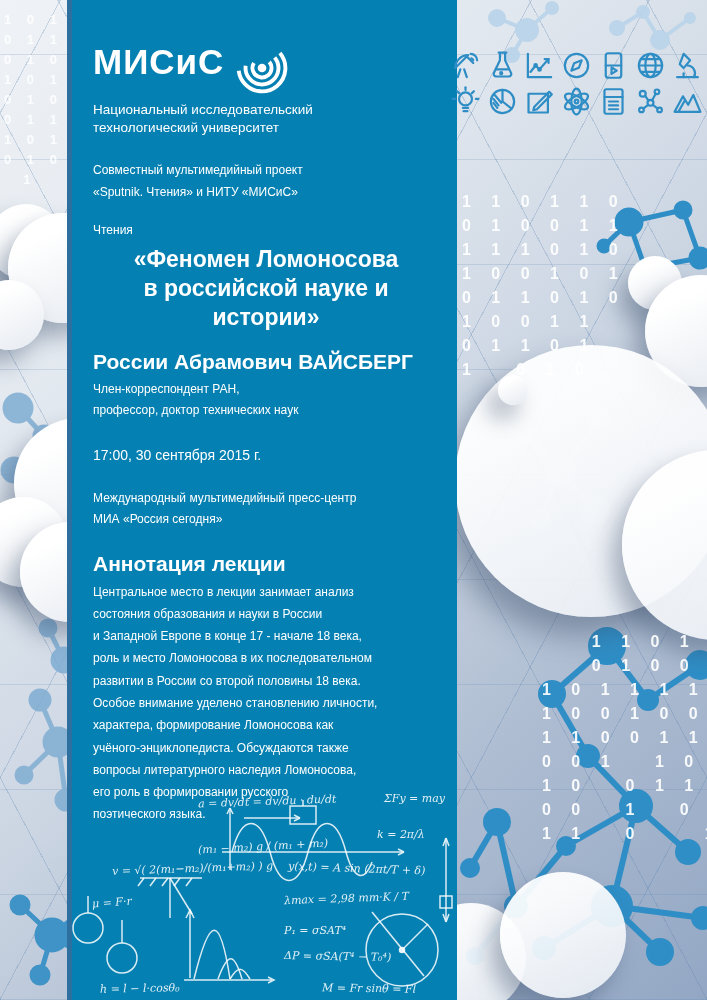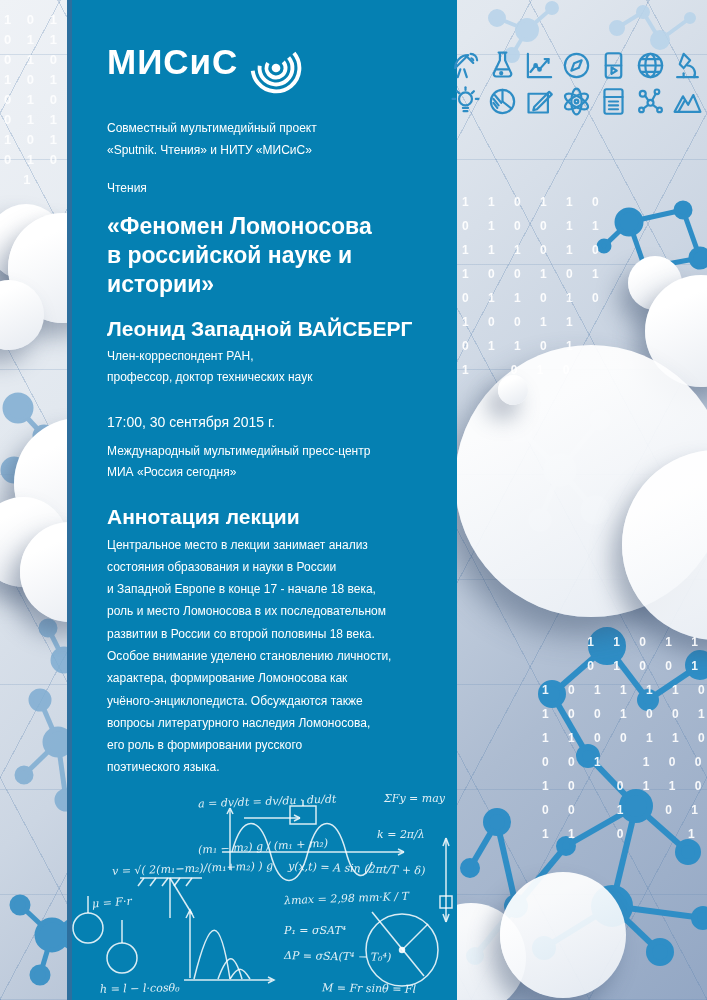--- a/index.html
+++ b/index.html
@@ -16,36 +16,36 @@
       repeating-linear-gradient(0deg,rgba(90,130,175,.20) 0 1px,transparent 1px 105px);
   }
   .deco{position:absolute;inset:0;pointer-events:none;}
   
   .pc{position:absolute;border-radius:50%;
       background:linear-gradient(155deg,#ffffff 25%,#f3f5f8 60%,#e7ebf1 95%);
       box-shadow:-10px 14px 22px rgba(55,75,105,.40);}
   .pc.trans{background:linear-gradient(155deg,rgba(255,255,255,.93) 25%,rgba(238,242,247,.88) 95%);}
   
   .bits{position:absolute;color:rgba(255,255,255,.92);font-weight:bold;
-        white-space:pre;letter-spacing:8px;line-height:24px;font-size:12px;}
+        white-space:pre;letter-spacing:8px;line-height:24px;font-size:16px;}
   .bits.small{font-size:13px;line-height:20px;letter-spacing:6px;color:rgba(255,255,255,.85);}
   
   .panel{position:absolute;left:67px;top:0;width:390px;height:1000px;
          background:#0580b2;border-left:5px solid #2d6f9e;box-sizing:border-box;
          color:#fff;}
-  .panel-inner{position:relative;z-index:3;padding:42px 18px 0 35px;}
+  .panel-inner{position:relative;z-index:3;padding:42px 18px 0 21px;}
   .logo-row{display:flex;align-items:flex-start;gap:12px;}
   .logo-word{font-size:35px;font-weight:bold;letter-spacing:1px;line-height:40px;}
   .logo-univ{font-size:13.5px;line-height:17.5px;margin-top:7px;white-space:pre-line;}
   .t-reg{font-size:12px;line-height:21.5px;white-space:pre-line;}
   .t-bold-lg{font-size:23px;font-weight:bold;line-height:29px;white-space:pre-line;}
   .t-bold-md{font-size:21px;font-weight:bold;line-height:26px;}
   .t-bold-dt{font-size:14px;font-weight:normal;line-height:27px;}
   .mt24{margin-top:24px;} .mt20{margin-top:20px;}
-  .mt17{margin-top:17px;} .mt5{margin-top:5px;} .mt4{margin-top:4px;} .mt3{margin-top:12px;}
+  .mt17{margin-top:17px;} .mt5{margin-top:19px;} .mt4{margin-top:4px;} .mt3{margin-top:3px;text-align:center;}
   
   .chalk{position:absolute;left:0;top:800px;width:390px;height:200px;z-index:2;}
   .chalk .f{position:absolute;color:rgba(255,255,255,.88);
             font-family:"DejaVu Serif",serif;font-style:italic;font-size:11px;white-space:nowrap;}
   
   .icons{position:absolute;left:450px;top:50px;width:260px;z-index:4;}
   .icon-row{display:flex;gap:6px;margin-bottom:5px;}
   .icn{width:31px;height:31px;flex:0 0 31px;}
   .icn svg{width:31px;height:31px;stroke:#2e8dc5;fill:none;stroke-width:1.7;stroke-linecap:round;stroke-linejoin:round;}
 </style>
@@ -284,29 +284,31 @@
         <div class="logo-word">МИСиС</div>
         <svg width="52" height="52" viewBox="0 0 60 60">
           <g transform="rotate(-40 30 30)" stroke="#fff" fill="none">
             <circle cx="30" cy="30" r="5" fill="#fff" stroke="none"></circle>
             <circle cx="30" cy="30" r="11" stroke-width="4.5" stroke-dasharray="48 22"></circle>
             <circle cx="30" cy="30" r="19" stroke-width="4.5" stroke-dasharray="75 45"></circle>
             <circle cx="30" cy="30" r="27" stroke-width="4.5" stroke-dasharray="100 70"></circle>
           </g>
         </svg>
       </div>
+      <div class="logo-univ">Национальный исследовательский
+технологический университет</div>
 
       <div class="t-reg mt24">Совместный мультимедийный проект
 «Sputnik. Чтения» и НИТУ «МИСиС»</div>
 
       <div class="t-reg mt17">Чтения</div>
       <div class="t-bold-lg mt3">«Феномен Ломоносова
 в российской науке и истории»</div>
 
-      <div class="t-bold-md mt17">Леонид Западной ВАЙСБЕРГ</div>
+      <div class="t-bold-md mt17">России Абрамович ВАЙСБЕРГ</div>
       <div class="t-reg mt4">Член-корреспондент РАН,
 профессор, доктор технических наук</div>
 
       <div class="t-bold-dt mt20">17:00, 30 сентября 2015 г.</div>
       <div class="t-reg mt5">Международный мультимедийный пресс-центр
 МИА «Россия сегодня»</div>
 
       <div class="t-bold-md mt20">Аннотация лекции</div>
       <div class="t-reg mt4" style="line-height:22.3px;">Центральное место в лекции занимает анализ
 состояния образования и науки в России

